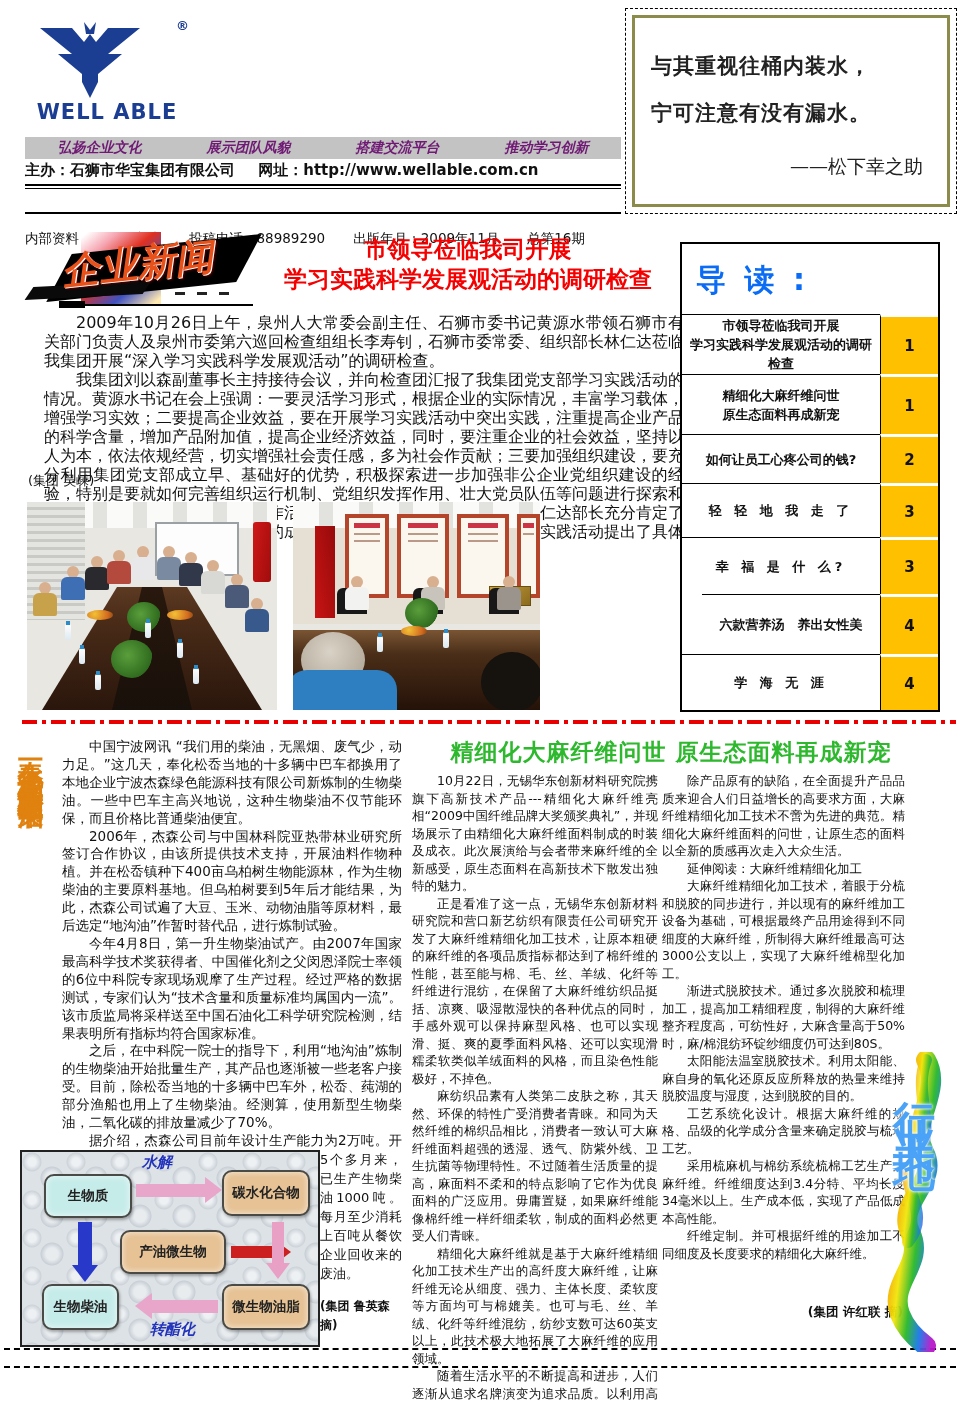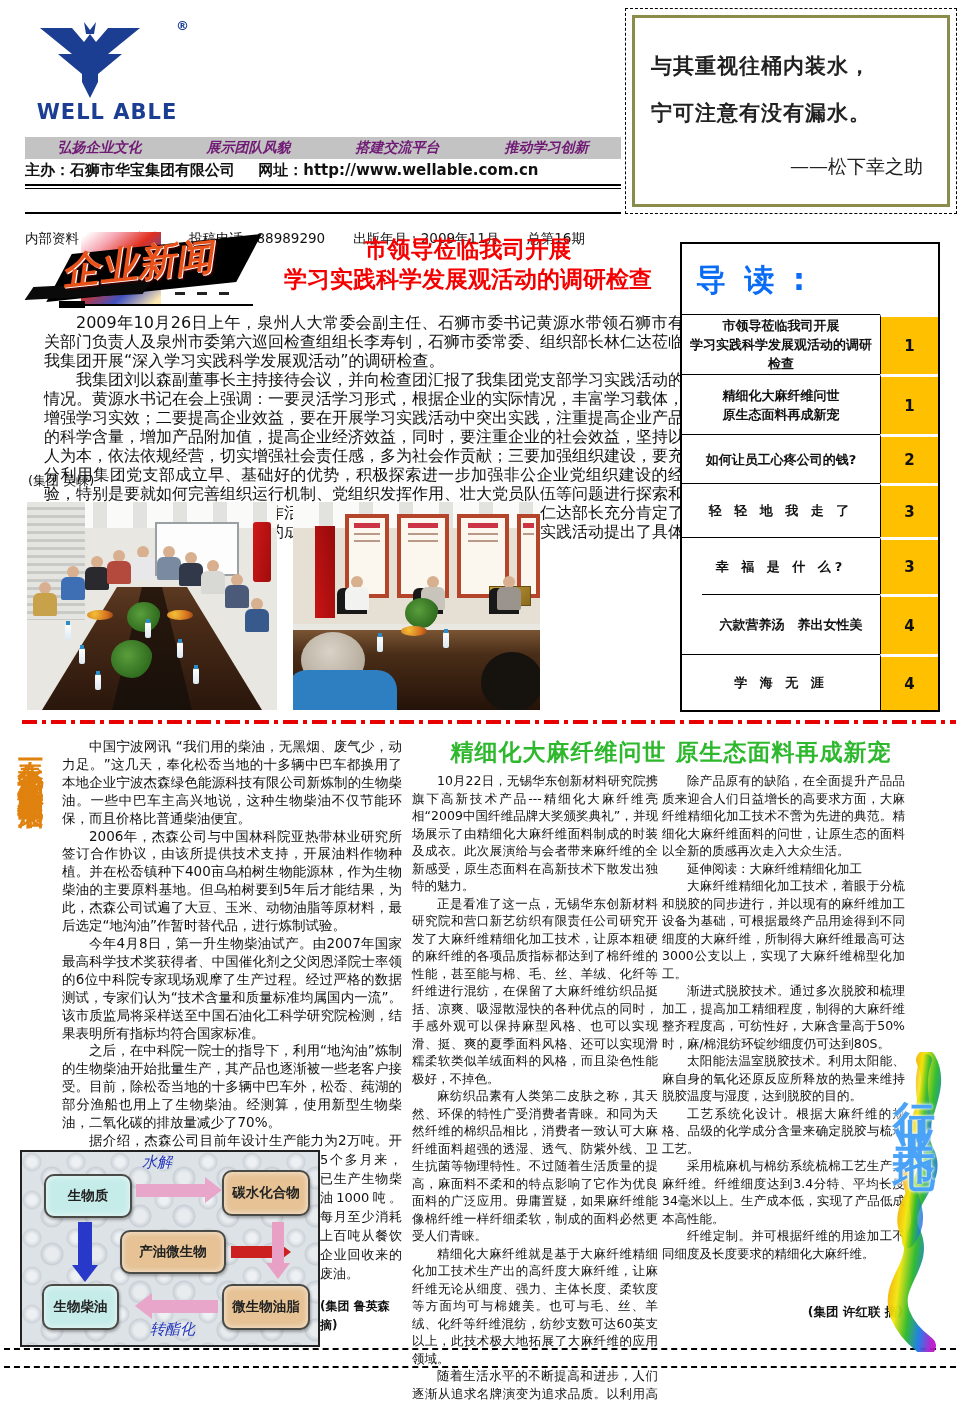--- a/index.html
+++ b/index.html
@@ -89,21 +89,21 @@
   .narrow-byline { margin-top:14px; font-weight:bold; font-size:12px; text-align:left; }
   .hemp-byline { position:absolute; left:660px; top:1304px; width:243px; text-align:right; font-weight:bold; font-size:12.5px; }
 
   
   .diagram { position:absolute; left:20px; top:1150px; width:300px; height:197px; border:2px solid #222; background-color:#dde2e6;
     background-image:radial-gradient(circle at 10px 10px,#eef1f4 4px,#ccd3d9 9px,transparent 10px),radial-gradient(circle at 30px 26px,#e8ecef 6px,#c8cfd6 11px,transparent 12px);
     background-size:44px 38px; }
   .dg-box { position:absolute; border:2px solid #4a4a46; border-radius:10px; display:flex; align-items:center; justify-content:center; font-weight:bold; font-size:13.5px; color:#222; box-shadow:inset 0 0 6px rgba(255,255,255,.7),1px 2px 3px rgba(0,0,0,.3); }
   .dg-cyan { background:#c6ecea; }
   .dg-tan { background:#e6c295; }
-  .dg-label { position:absolute; color:#2233bb; font-weight:normal; font-style:italic; font-size:15px; }
+  .dg-label { position:absolute; color:#2233bb; font-weight:bold; font-style:italic; font-size:15px; }
   .shaft { position:absolute; }
   .tri { position:absolute; width:0; height:0; }
 
   
   .industry { position:absolute; left:886px; top:1068px; writing-mode:vertical-rl; text-orientation:upright; font-weight:bold; font-size:42px; letter-spacing:16px; color:#4aa3f7; z-index:3; text-shadow:0 0 2px #fff,0 0 4px #fff; }
   .ribbon { position:absolute; left:848px; top:1052px; z-index:2; }
 </style>
 </head>
 <body>
 

